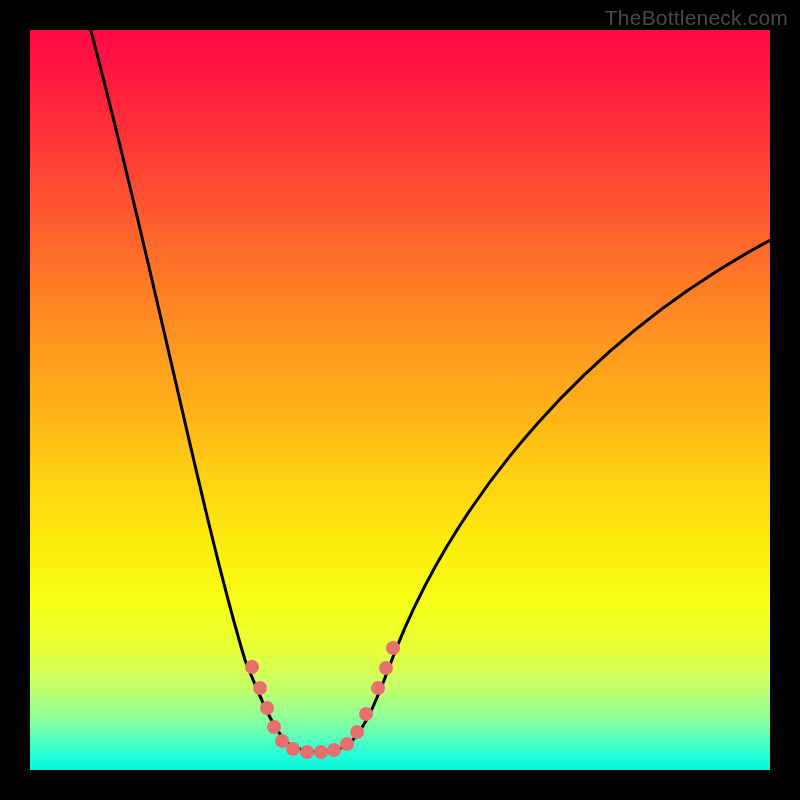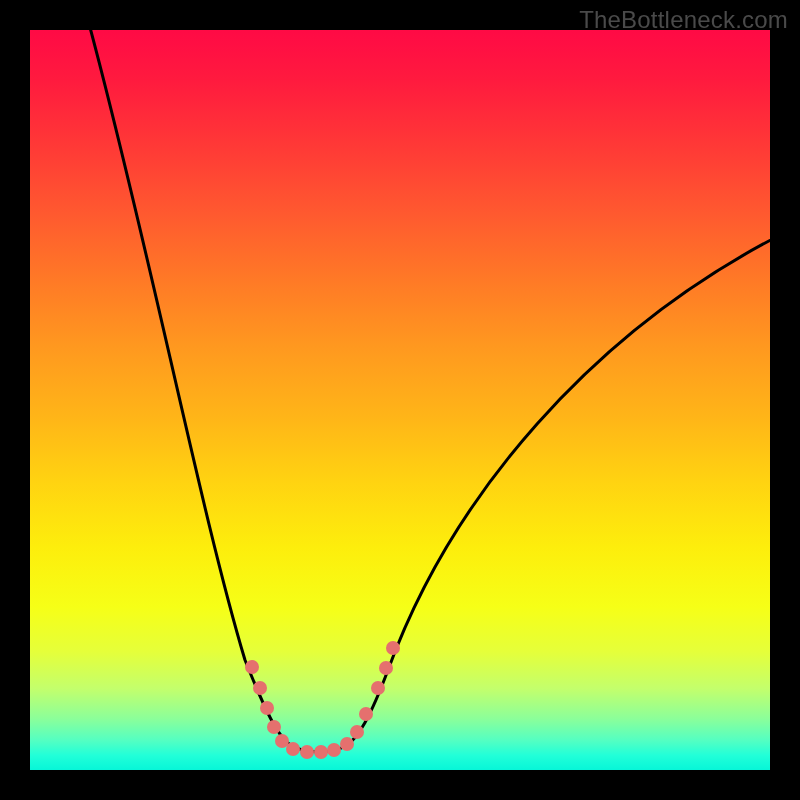--- a/index.html
+++ b/index.html
@@ -48,21 +48,21 @@
       #54ffc2 96%,
       #22ffd8 98%,
       #07f6d8 100%
     );
   }
   .watermark {
     position: absolute;
     top: 6px;
     right: 12px;
     color: #4a4a4a;
-    font-size: 24px;
+    font-size: 21px;
     font-weight: 500;
     letter-spacing: 0.2px;
     user-select: none;
   }
   svg.curve {
     position: absolute;
     inset: 0;
   }
 </style>
 </head>

